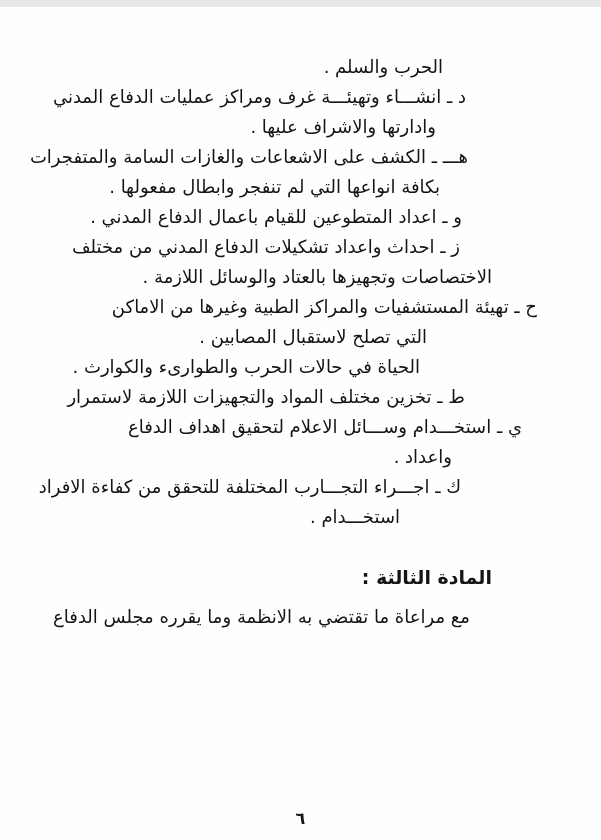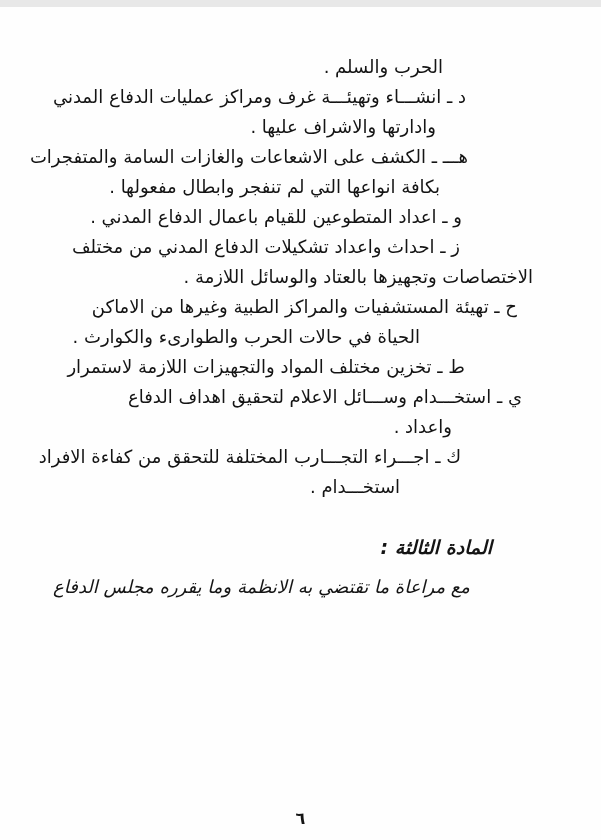--- a/index.html
+++ b/index.html
@@ -22,21 +22,20 @@
     padding-top: 45px;
   }
   .line {
     font-size: 18px;
     line-height: 30px;
     text-align: right;
     white-space: nowrap;
   }
   .heading-block {
     margin-top: 30px;
-    font-style: italic;
   }
   .heading {
     margin: 0;
     font-size: 19px;
     line-height: 30px;
     font-weight: bold;
     text-align: right;
     white-space: nowrap;
   }
   .paragraph {
@@ -59,22 +58,23 @@
 <div class="page">
 
   <div class="body-text">
     <div class="line" style="padding-right:158px">الحرب والسلم .</div>
     <div class="line" style="padding-right:135px">د ـ انشـــاء وتهيئـــة غرف ومراكز عمليات الدفاع المدني</div>
     <div class="line" style="padding-right:165px">وادارتها والاشراف عليها .</div>
     <div class="line" style="padding-right:133px">هـــ ـ الكشف على الاشعاعات والغازات السامة والمتفجرات</div>
     <div class="line" style="padding-right:161px">بكافة انواعها التي لم تنفجر وابطال مفعولها .</div>
     <div class="line" style="padding-right:139px">و ـ اعداد المتطوعين للقيام باعمال الدفاع المدني .</div>
     <div class="line" style="padding-right:141px">ز ـ احداث واعداد تشكيلات الدفاع المدني من مختلف</div>
-    <div class="line" style="padding-right:68px">الاختصاصات وتجهيزها بالعتاد والوسائل اللازمة .</div>
-    <div class="line" style="padding-right:84px">ح ـ تهيئة المستشفيات والمراكز الطبية وغيرها من الاماكن</div>
+    <div class="line" style="padding-right:109px">الاختصاصات وتجهيزها بالعتاد والوسائل اللازمة .</div>
+    <div class="line" style="padding-right:64px">ح ـ تهيئة المستشفيات والمراكز الطبية وغيرها من الاماكن</div>
+    <div class="line" style="padding-right:174px">التي تصلح لاستقبال المصابين .</div>
     <div class="line" style="padding-right:181px">الحياة في حالات الحرب والطوارىء والكوارث .</div>
     <div class="line" style="padding-right:136px">ط ـ تخزين مختلف المواد والتجهيزات اللازمة لاستمرار</div>
     <div class="line" style="padding-right:79px">ي ـ استخـــدام وســـائل الاعلام لتحقيق اهداف الدفاع</div>
     <div class="line" style="padding-right:149px">واعداد .</div>
     <div class="line" style="padding-right:140px">ك ـ اجـــراء التجـــارب المختلفة للتحقق من كفاءة الافراد</div>
     <div class="line" style="padding-right:201px">استخـــدام .</div>
   </div>
 
   <div class="heading-block">
     <h2 class="heading" style="padding-right:109px">المادة الثالثة :</h2>

